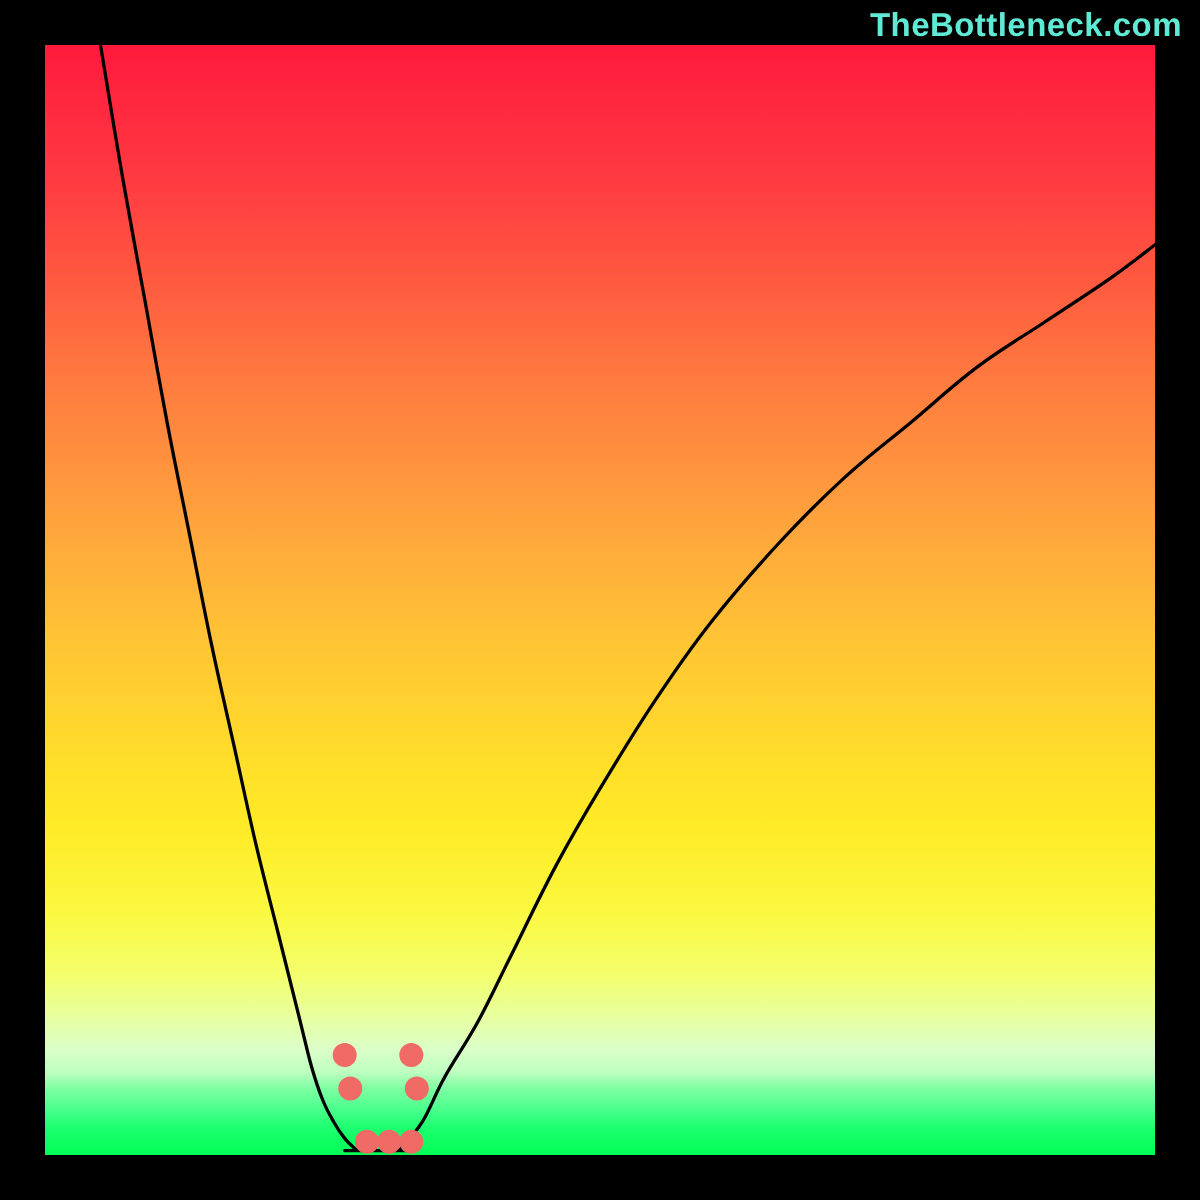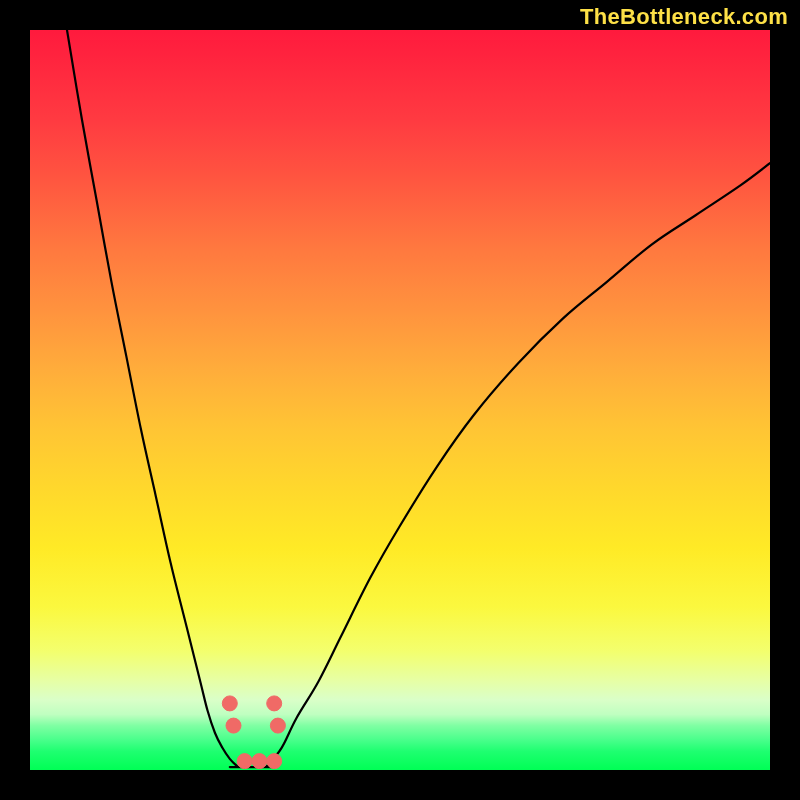--- a/index.html
+++ b/index.html
@@ -49,21 +49,21 @@
       #1eff70 97.5%,
       #00ff55 100%
     );
   }
   .watermark {
     position: absolute;
     top: 4px;
     right: 12px;
     font-size: 22px;
     font-weight: 600;
-    color: #fde047;
+    color: #5eead4;
     letter-spacing: 0.3px;
     user-select: none;
   }
   svg.curves {
     position: absolute;
     inset: 0;
     width: 100%;
     height: 100%;
   }
   .curve {

